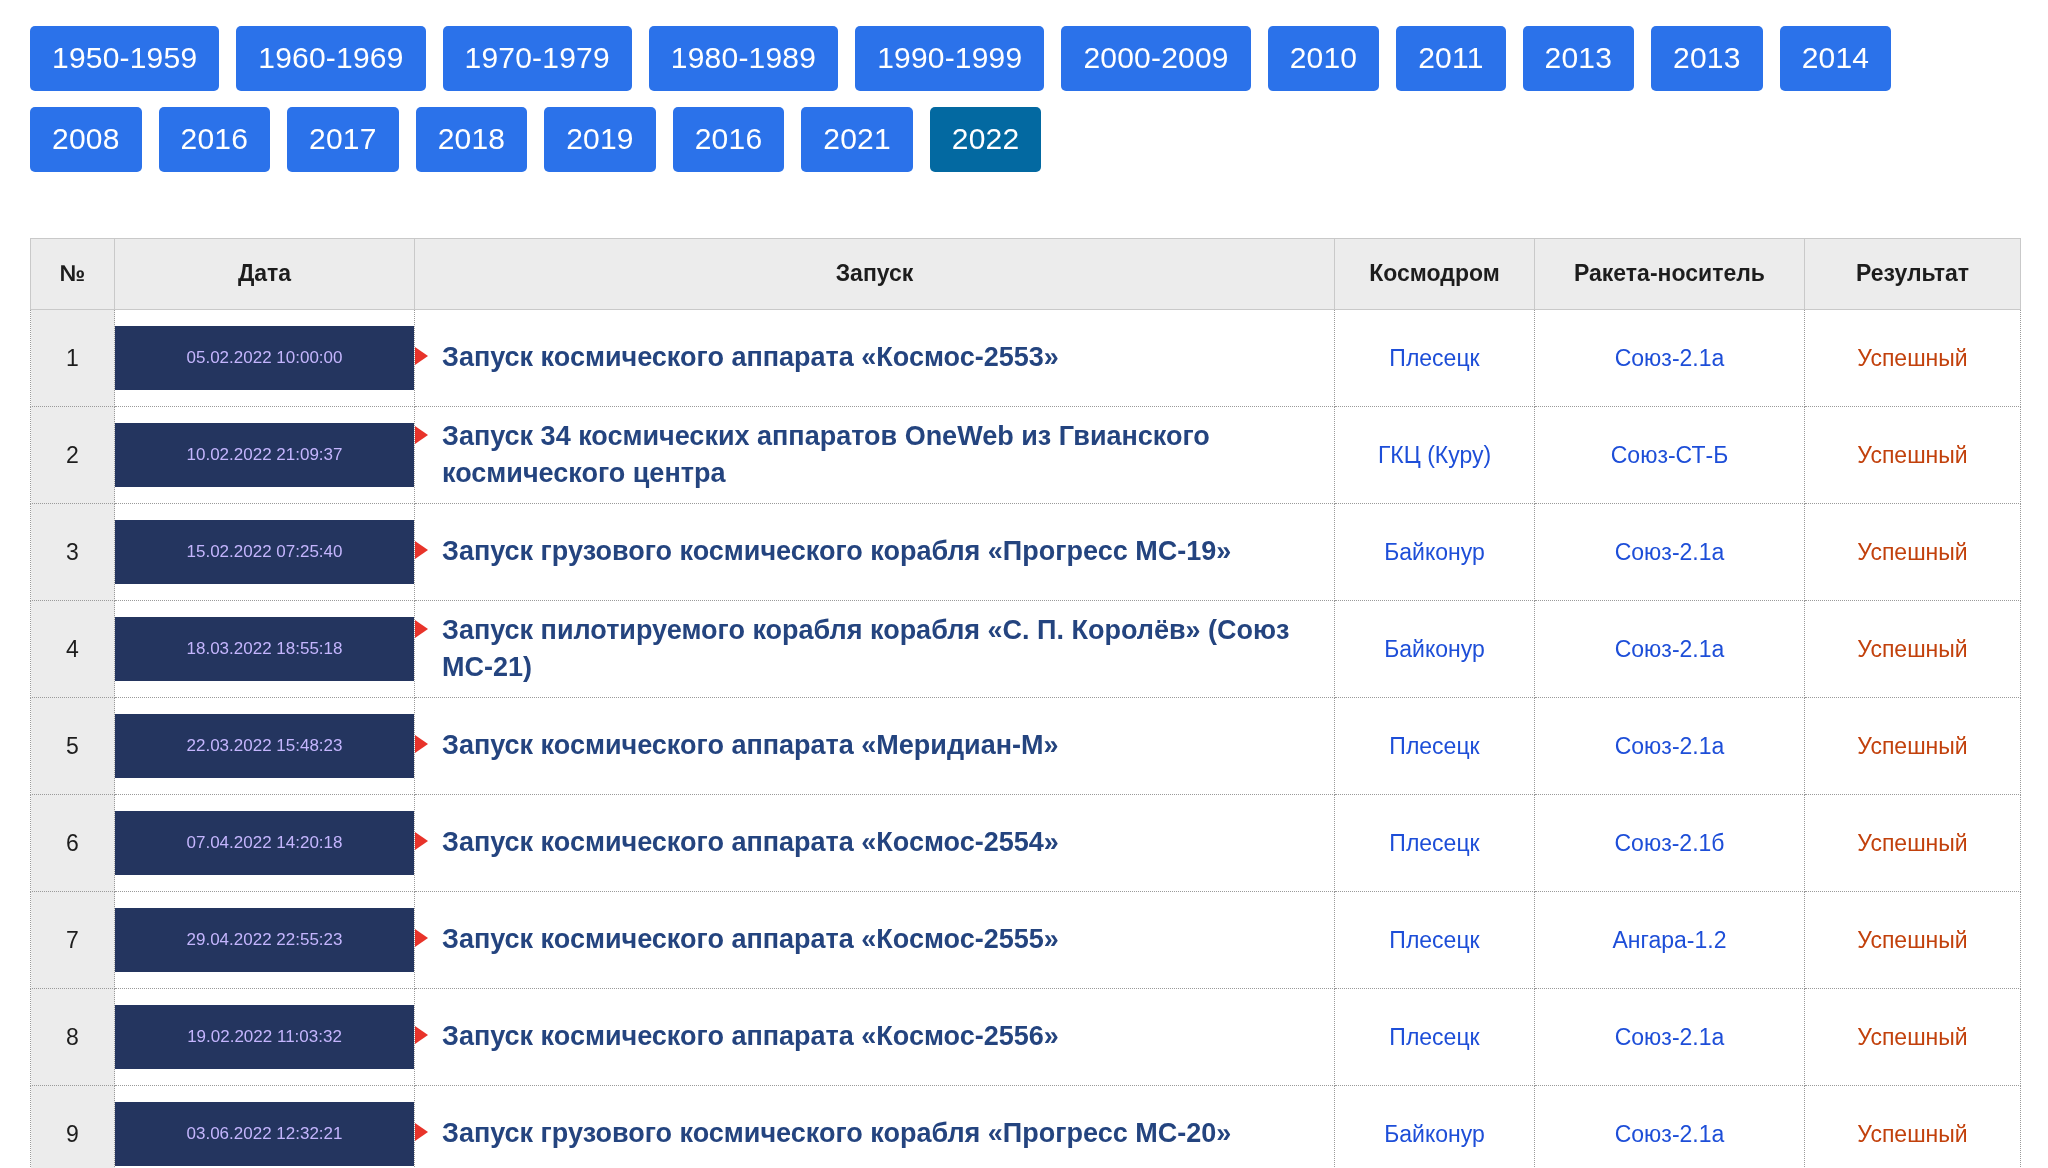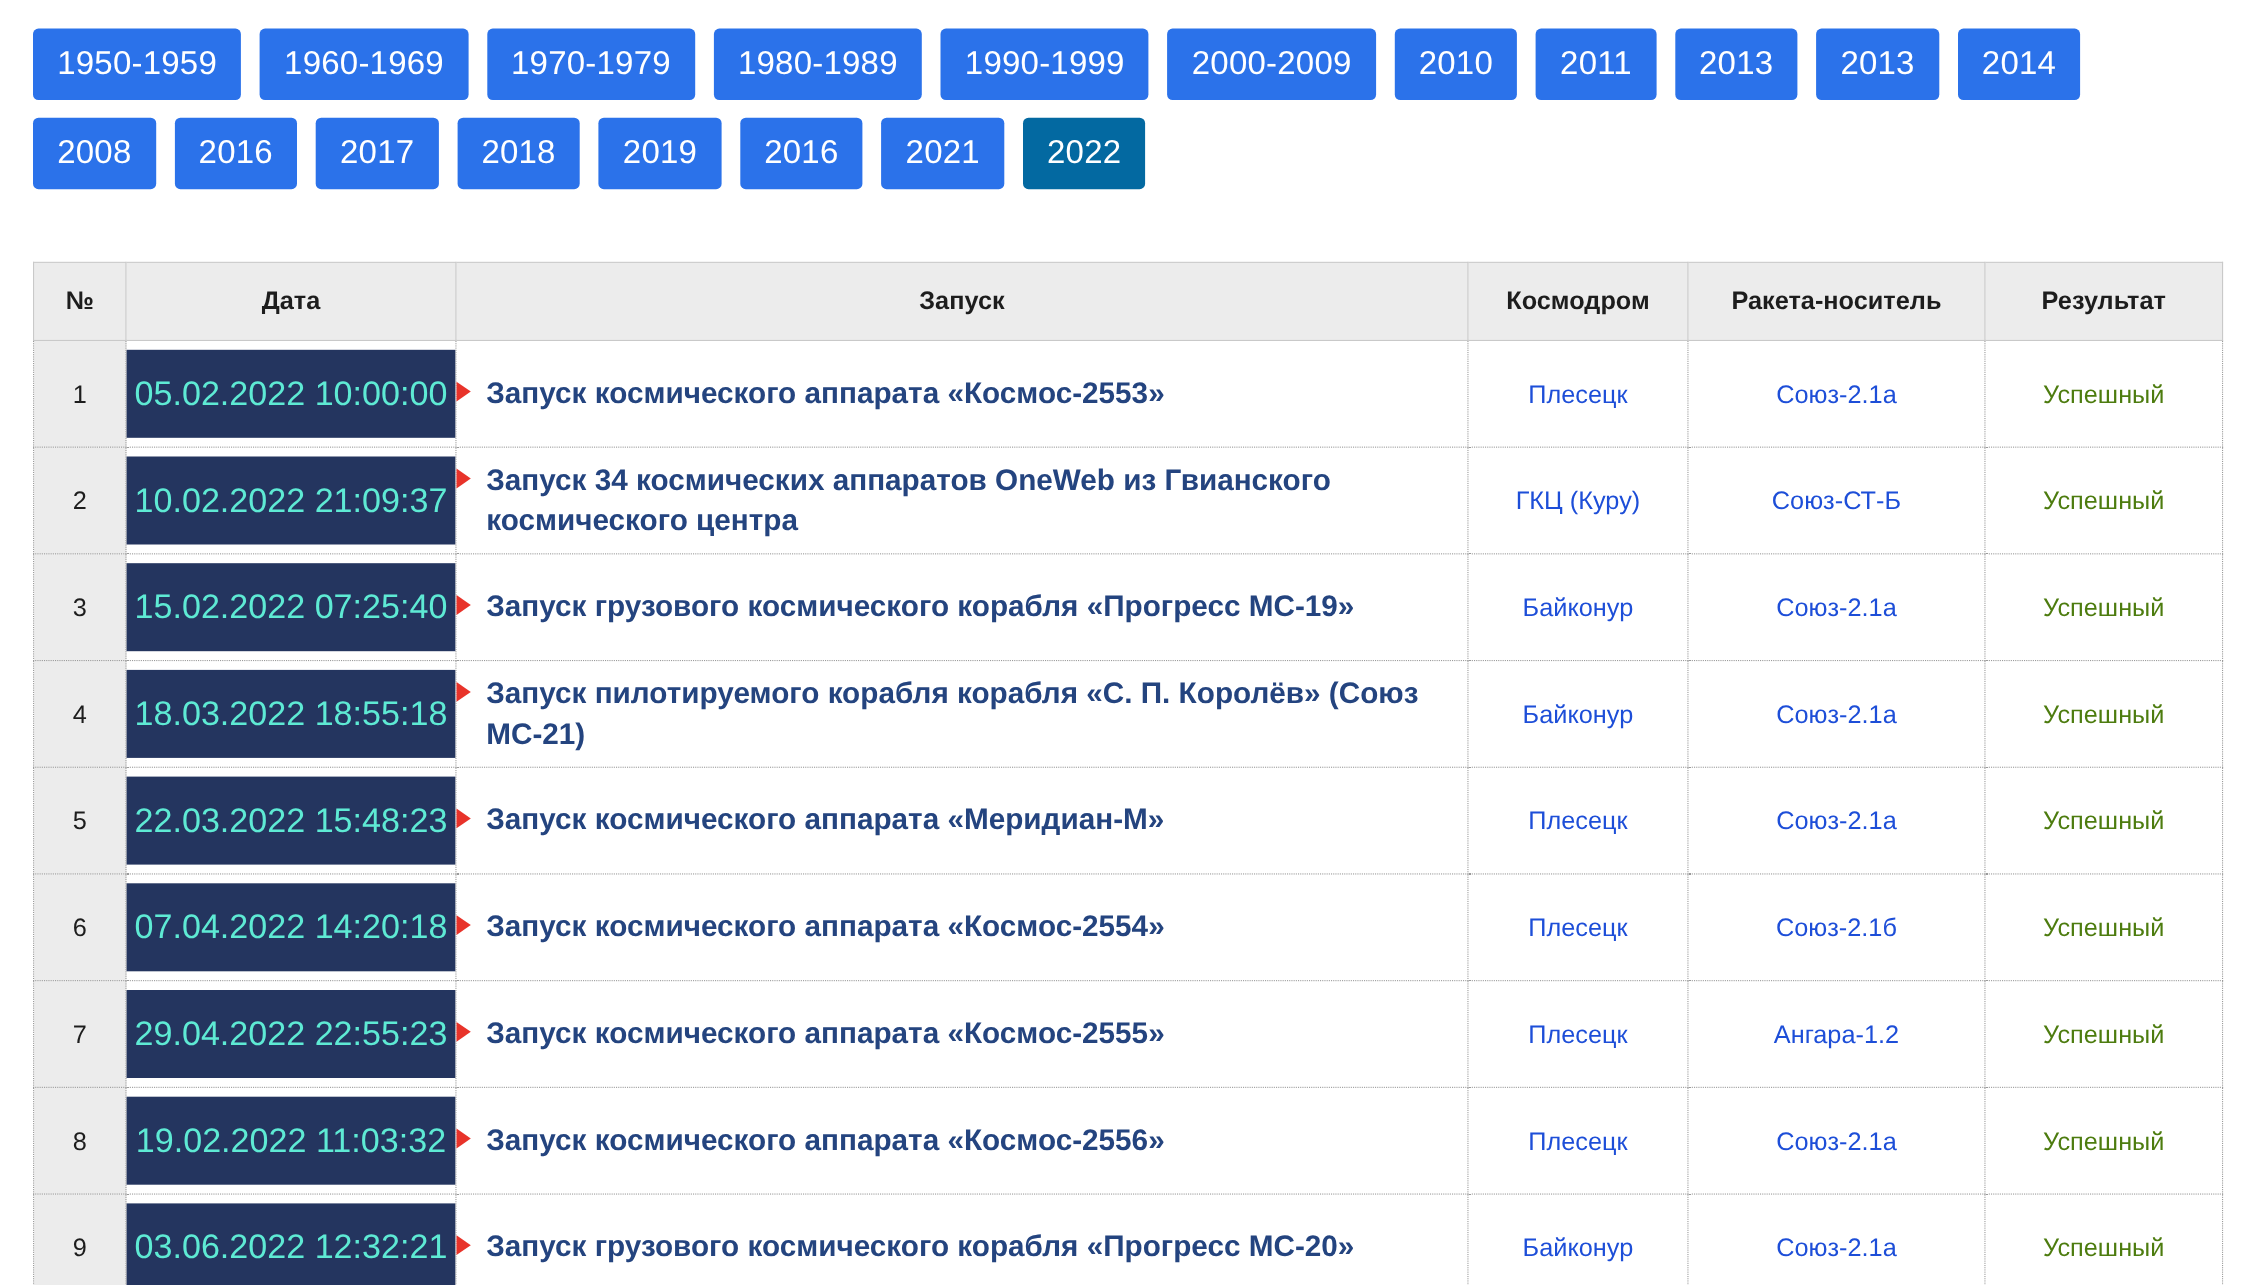--- a/index.html
+++ b/index.html
@@ -83,24 +83,24 @@
     color: #1d1d1d;
     font-size: 23px;
     height: 96px;
   }
   td.date-cell {
     padding: 6px 5px;
     text-align: center;
   }
   .date-pill {
     background: #24355f;
-    color: #5eead4;
+    color: #c4b5fd;
     display: block;
     padding: 22px 6px;
-    font-size: 31px;
+    font-size: 17px;
     text-align: center;
     white-space: nowrap;
   }
   td.launch-cell {
     padding: 18px 16px 18px 18px;
   }
   .launch-inner {
     display: flex;
     align-items: flex-start;
     gap: 14px;
@@ -128,21 +128,21 @@
   }
   .site-link, .rocket-link {
     color: #1d4ed8;
     font-size: 23px;
     text-decoration: none;
     cursor: pointer;
   }
 
   td.result {
     text-align: center;
-    color: #4d7c0f;
+    color: #c2410c;
     font-size: 23px;
   }
 </style>
 </head>
 <body>
 
 <div class="page">
 
   <div class="year-filter">
       <button class="year-btn">1950-1959</button>

